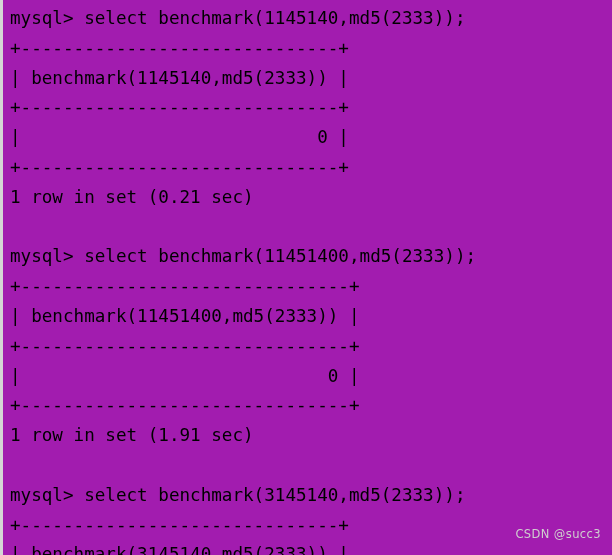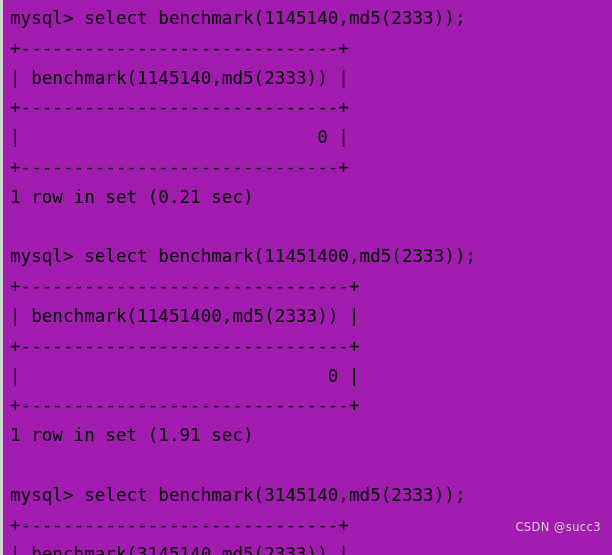--- a/index.html
+++ b/index.html
@@ -34,21 +34,21 @@
     font-size: 17.6px;
     line-height: 29.8px;
     color: #000000;
     white-space: pre;
     letter-spacing: 0px;
     font-weight: 400;
   }
   .watermark {
     position: absolute;
     right: 11px;
-    bottom: 21px;
+    bottom: 14px;
     font-family: "DejaVu Sans", "Liberation Sans", sans-serif;
     font-size: 11.5px;
     color: #cfcfcf;
     white-space: pre;
     letter-spacing: 0.4px;
     user-select: none;
   }
 </style>
 </head>
 <body>

